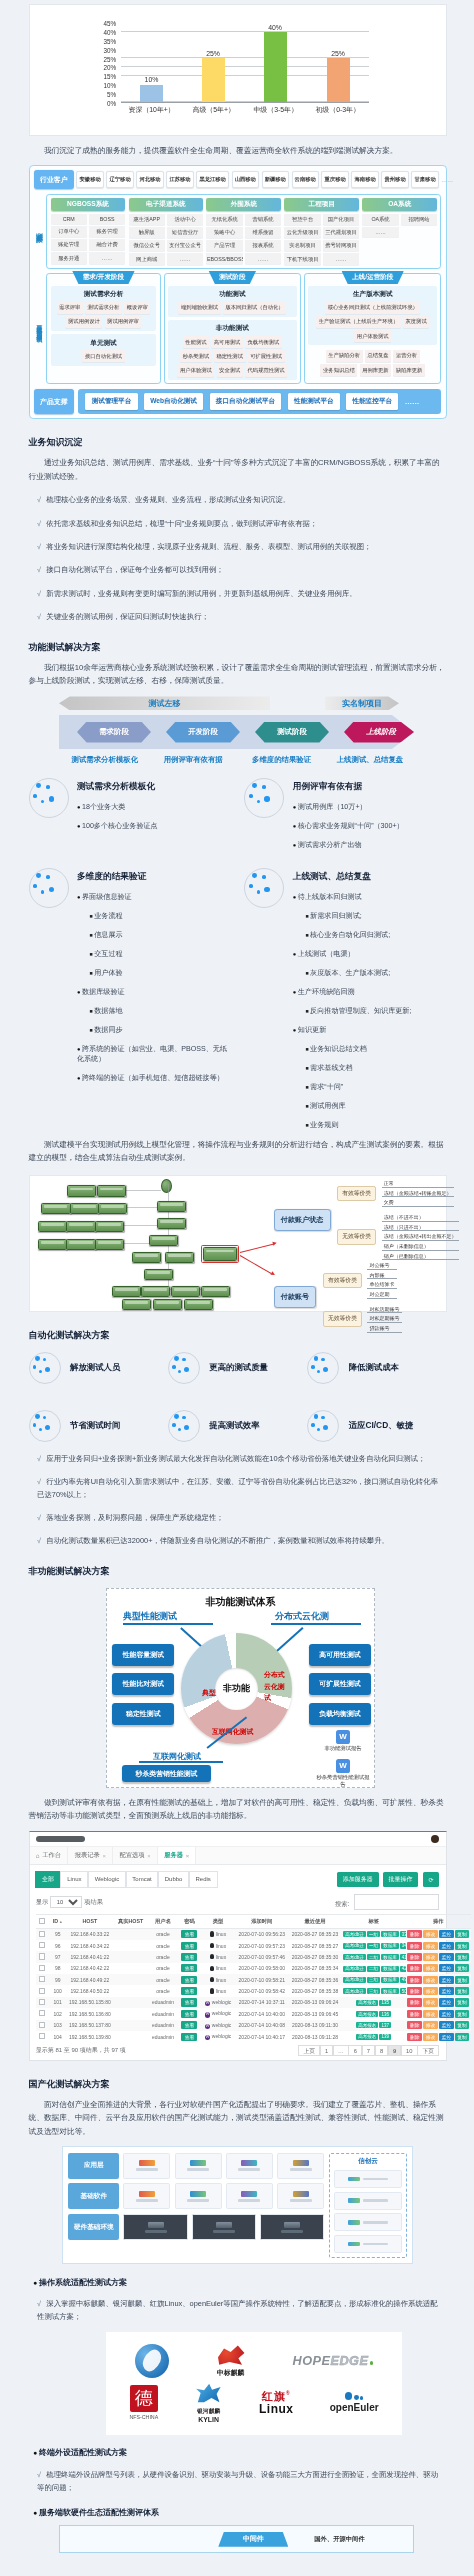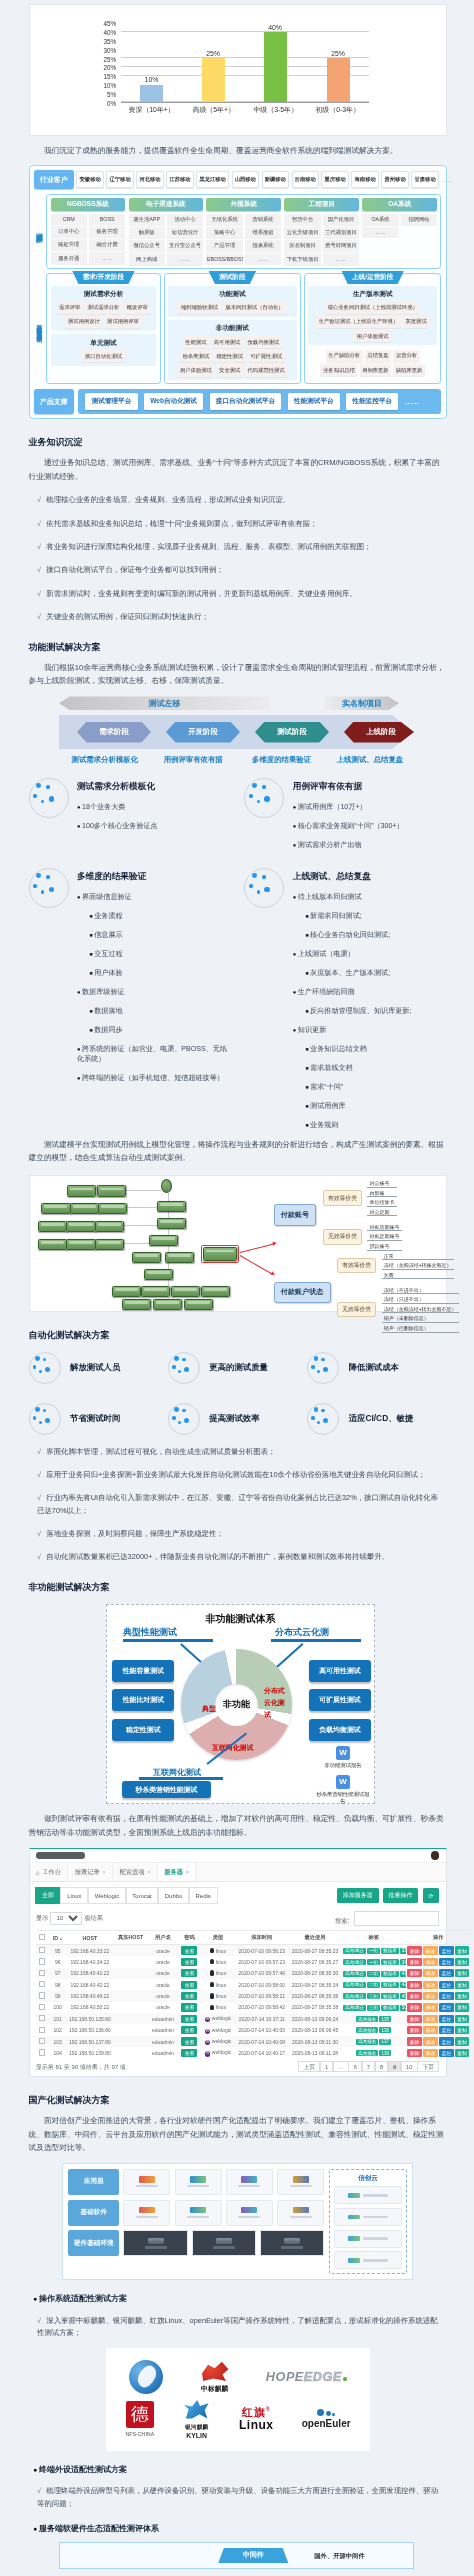--- a/index.html
+++ b/index.html
@@ -85,21 +85,21 @@
   .rarrow::after{content:"";position:absolute;right:-4.2px;top:-2.1px;border-left:4.8px solid #d63030;border-top:2.6px solid transparent;border-bottom:2.6px solid transparent}
   #mm-right{position:absolute;left:244px;top:3.2px;right:4.2px;bottom:3.2px;display:flex;flex-direction:column;justify-content:space-between}
   .mm-group{display:flex;align-items:center;gap:6.3px}
   .mm-title{background:#cfe2f5;border:0.5px solid #7fa8d4;border-radius:3.2px;padding:4.8px 6.3px;font-size:7.1px;font-weight:bold;color:#1a3a5c;white-space:nowrap;box-shadow:0.5px 0.5px 1.1px rgba(0,0,0,.15)}
   .mm-branches{display:flex;flex-direction:column;gap:5.3px}
   .mm-branch{display:flex;align-items:center;gap:5.3px}
   .mm-blabel{background:#fbf2e0;border:0.5px solid #dcc9a5;border-radius:2.1px;padding:2.1px 4.2px;font-size:5.8px;color:#5a4a2f;white-space:nowrap}
   .mm-leaves{display:flex;flex-direction:column}
   .mm-leaf{font-size:5px;color:#333;border-bottom:0.5px solid #9aa4ae;padding:0.5px 2.1px;margin:0.8px 0;white-space:nowrap}
   
-  #auto-features{margin:10.6px 28.5px 0;display:grid;grid-template-columns:1fr 1fr 1fr;row-gap:19px}
+  #auto-features{margin:10.6px 28.5px 0;display:grid;grid-template-columns:1fr 1fr 1fr;row-gap:26px}
   .afeat{display:flex;align-items:center;gap:9.5px}
   .afeat .circ-icon{width:30px;height:30px}
   .afeat-title{font-size:8.4px;font-weight:bold;color:#152338;white-space:nowrap}
   
   #nf-fig{margin:10.6px 28.5px 0 106px;width:269px;height:200px;background:#fff;border:0.5px dashed #aeb8c4;position:relative;box-sizing:border-box}
   #nf-title{position:absolute;top:6.3px;left:0;width:100%;text-align:center;font-size:10px;font-weight:bold;color:#111}
   .nf-lab{position:absolute;font-size:9px;font-weight:bold;color:#1472b8;white-space:nowrap}
   .nbar{position:absolute;height:2.1px;background:#1472b8}
   .nline{position:absolute;height:1.6px;background:#1472b8;transform-origin:left center}
   #nf-donut{position:absolute;left:74px;top:44px;width:111px;height:111px;border-radius:50%;
@@ -151,21 +151,21 @@
   .logo-chip{flex:1;height:24px;background:#f5f7fa;border:0.5px solid #e3e9f0;border-radius:1.6px;display:flex;flex-direction:column;align-items:center;justify-content:center;gap:2.1px}
   .logo-mark{width:16px;height:6.3px;border-radius:1.1px}
   .logo-bar{width:22px;height:2.6px;background:#cdd5de;border-radius:1.1px}
   .hw-chip{background:#39424d}
   .hw-chip .logo-bar{background:#5d6a77}
   .hw-chip .logo-mark{background:linear-gradient(#818e9c,#55606c)!important}
   #arch-right{width:68px;border:0.5px dashed #7fb3e0;border-radius:2.1px;padding:3.7px;display:flex;flex-direction:column;gap:3.7px}
   #arch-right .t{text-align:center;font-weight:bold;font-size:6.6px;color:#1d6fb8}
   .cloud-chip{height:16px;background:#f5f7fa;border:0.5px solid #e3e9f0;border-radius:1.6px;display:flex;align-items:center;justify-content:center;gap:2.6px}
   
-  #oslogos{margin:8.4px 28.5px 0 106px;width:264px;background:#fff;padding:7.4px 5.3px;box-sizing:border-box}
+  #oslogos{margin:8.4px 28.5px 0 106px;width:296px;background:#fff;padding:7.4px 5.3px;box-sizing:border-box}
   .lg-row{display:flex;justify-content:space-around;align-items:center;margin:4.2px 0}
   .lg{text-align:center}
   .lg .cap{font-size:6.9px;font-weight:bold;color:#222;margin-top:2.1px}
   .lg .cap.sm{font-size:5.3px;font-weight:normal;color:#555}
   #lg-swirl{width:34px;height:34px;border-radius:50%;background:radial-gradient(circle at 30% 30%,#6db5e8,#0b5ea8);position:relative}
   #lg-swirl::after{content:"";position:absolute;left:9.5px;top:5.3px;width:16px;height:23px;background:#fff;border-radius:50% 50% 50% 50%/60% 40% 60% 40%;transform:rotate(25deg);opacity:.9}
   #lg-beast{width:30px;height:22px;margin:0 auto;background:radial-gradient(circle at 35% 40%,#e84b2f,#b3101c);
             clip-path:polygon(8% 62%,28% 22%,50% 38%,74% 8%,96% 42%,76% 66%,88% 96%,46% 84%,12% 96%)}
   #lg-hope{font-size:12.7px;font-weight:bold;font-style:italic;color:#8a9097;letter-spacing:0.5px}
   #lg-hope b{color:#b9c0c7;-webkit-text-stroke:0.5px #9aa1a8;font-weight:bold}
@@ -411,21 +411,21 @@
 
 <div id="flow-fig">
   <div class="fl-arrows">
     <div class="fl-left">测试左移</div>
     <div class="fl-right">实名制项目</div>
   </div>
   <div class="fl-band" id="flow-hexes">
       <div class="hex" style="background: rgb(138, 156, 200);">需求阶段</div>
       <div class="hex" style="background: rgb(91, 155, 213);">开发阶段</div>
       <div class="hex" style="background: rgb(46, 142, 142);">测试阶段</div>
-      <div class="hex" style="background: #7f1d1d;">上线阶段</div>
+      <div class="hex" style="background: #be185d; font-style: italic;">上线阶段</div>
     </div>
   <div class="fl-caps" id="flow-captions">
       <div class="fl-cap">测试需求分析模板化</div>
       <div class="fl-cap">用例评审有依有据</div>
       <div class="fl-cap">多维度的结果验证</div>
       <div class="fl-cap">上线测试、总结复盘</div>
     </div>
 </div>
 
 <div id="func-features">
@@ -593,20 +593,43 @@
       <div class="rnode" style="left: 163px; top: 65px;">
         <div class="gnode">
           <i></i>
         </div>
       </div>
       <div class="rarrow" style="left: 202px; top: 72px; width: 34px; transform: rotate(-14deg);"></div>
       <div class="rarrow" style="left: 202px; top: 75px; width: 36px; transform: rotate(30deg);"></div>
     </div>
   <div id="mm-right">
       <div class="mm-group">
+        <div class="mm-title">付款账户状态</div>
+        <div class="mm-branches">
+          <div class="mm-branch">
+            <div class="mm-blabel">有效等价类</div>
+            <div class="mm-leaves">
+              <div class="mm-leaf">正常</div>
+              <div class="mm-leaf">冻结（金额冻结+转账金额足）</div>
+              <div class="mm-leaf">欠费</div>
+            </div>
+          </div>
+          <div class="mm-branch">
+            <div class="mm-blabel">无效等价类</div>
+            <div class="mm-leaves">
+              <div class="mm-leaf">冻结（不进不出）</div>
+              <div class="mm-leaf">冻结（只进不出）</div>
+              <div class="mm-leaf">冻结（金额冻结+转出金额不足）</div>
+              <div class="mm-leaf">销户（未删除信息）</div>
+              <div class="mm-leaf">销户（已删除信息）</div>
+            </div>
+          </div>
+        </div>
+      </div>
+      <div class="mm-group">
         <div class="mm-title">付款账号</div>
         <div class="mm-branches">
           <div class="mm-branch">
             <div class="mm-blabel">有效等价类</div>
             <div class="mm-leaves">
               <div class="mm-leaf">对公账号</div>
               <div class="mm-leaf">内部账</div>
               <div class="mm-leaf">单位结算卡</div>
               <div class="mm-leaf">对公定期</div>
             </div>
@@ -614,43 +637,20 @@
           <div class="mm-branch">
             <div class="mm-blabel">无效等价类</div>
             <div class="mm-leaves">
               <div class="mm-leaf">对私活期账号</div>
               <div class="mm-leaf">对私定期账号</div>
               <div class="mm-leaf">贷款账号</div>
             </div>
           </div>
         </div>
       </div>
-      <div class="mm-group">
-        <div class="mm-title">付款账户状态</div>
-        <div class="mm-branches">
-          <div class="mm-branch">
-            <div class="mm-blabel">有效等价类</div>
-            <div class="mm-leaves">
-              <div class="mm-leaf">正常</div>
-              <div class="mm-leaf">冻结（金额冻结+转账金额足）</div>
-              <div class="mm-leaf">欠费</div>
-            </div>
-          </div>
-          <div class="mm-branch">
-            <div class="mm-blabel">无效等价类</div>
-            <div class="mm-leaves">
-              <div class="mm-leaf">冻结（不进不出）</div>
-              <div class="mm-leaf">冻结（只进不出）</div>
-              <div class="mm-leaf">冻结（金额冻结+转出金额不足）</div>
-              <div class="mm-leaf">销户（未删除信息）</div>
-              <div class="mm-leaf">销户（已删除信息）</div>
-            </div>
-          </div>
-        </div>
-      </div>
     </div>
 </div>
 
 <h2 class="h2">自动化测试解决方案</h2>
 <div id="auto-features">
     <div class="afeat">
       <div class="circ-icon">
         <span class="dot" style="left: 18%; top: 10%; width: 4.8px; height: 4.8px;"></span>
         <span class="dot" style="left: 44%; top: 16%; width: 3.7px; height: 3.7px;"></span>
         <span class="dot" style="left: 10%; top: 40%; width: 3.7px; height: 3.7px;"></span>
@@ -704,21 +704,20 @@
         <span class="dot" style="left: 18%; top: 10%; width: 4.8px; height: 4.8px;"></span>
         <span class="dot" style="left: 44%; top: 16%; width: 3.7px; height: 3.7px;"></span>
         <span class="dot" style="left: 10%; top: 40%; width: 3.7px; height: 3.7px;"></span>
         <span class="dot" style="left: 50%; top: 46%; width: 5.3px; height: 5.3px;"></span>
         <span class="dot" style="left: 30%; top: 56%; width: 3.2px; height: 3.2px;"></span>
       </div>
       <div class="afeat-title">适应CI/CD、敏捷</div>
     </div>
   </div>
 <div id="auto-bullets">
-    <div class="check">界面化脚本管理，测试过程可视化，自动生成生成测试质量分析图表；</div>
     <div class="check">应用于业务回归+业务探测+新业务测试最大化发挥自动化测试效能在10余个移动省份落地关键业务自动化回归测试；</div>
     <div class="check">行业内率先将UI自动化引入新需求测试中，在江苏、安徽、辽宁等省份自动化案例占比已达32%，接口测试自动化转化率已达70%以上；</div>
     <div class="check">落地业务探测，及时洞察问题，保障生产系统稳定性；</div>
     <div class="check">自动化测试数量累积已达32000+，伴随新业务自动化测试的不断推广，案例数量和测试效率将持续攀升。</div>
   </div>
 
 <h2 class="h2">非功能测试解决方案</h2>
 <div id="nf-fig">
   <div id="nf-title">非功能测试体系</div>
   <div class="nf-lab" style="left:16px;top:21px">典型性能测试</div>

